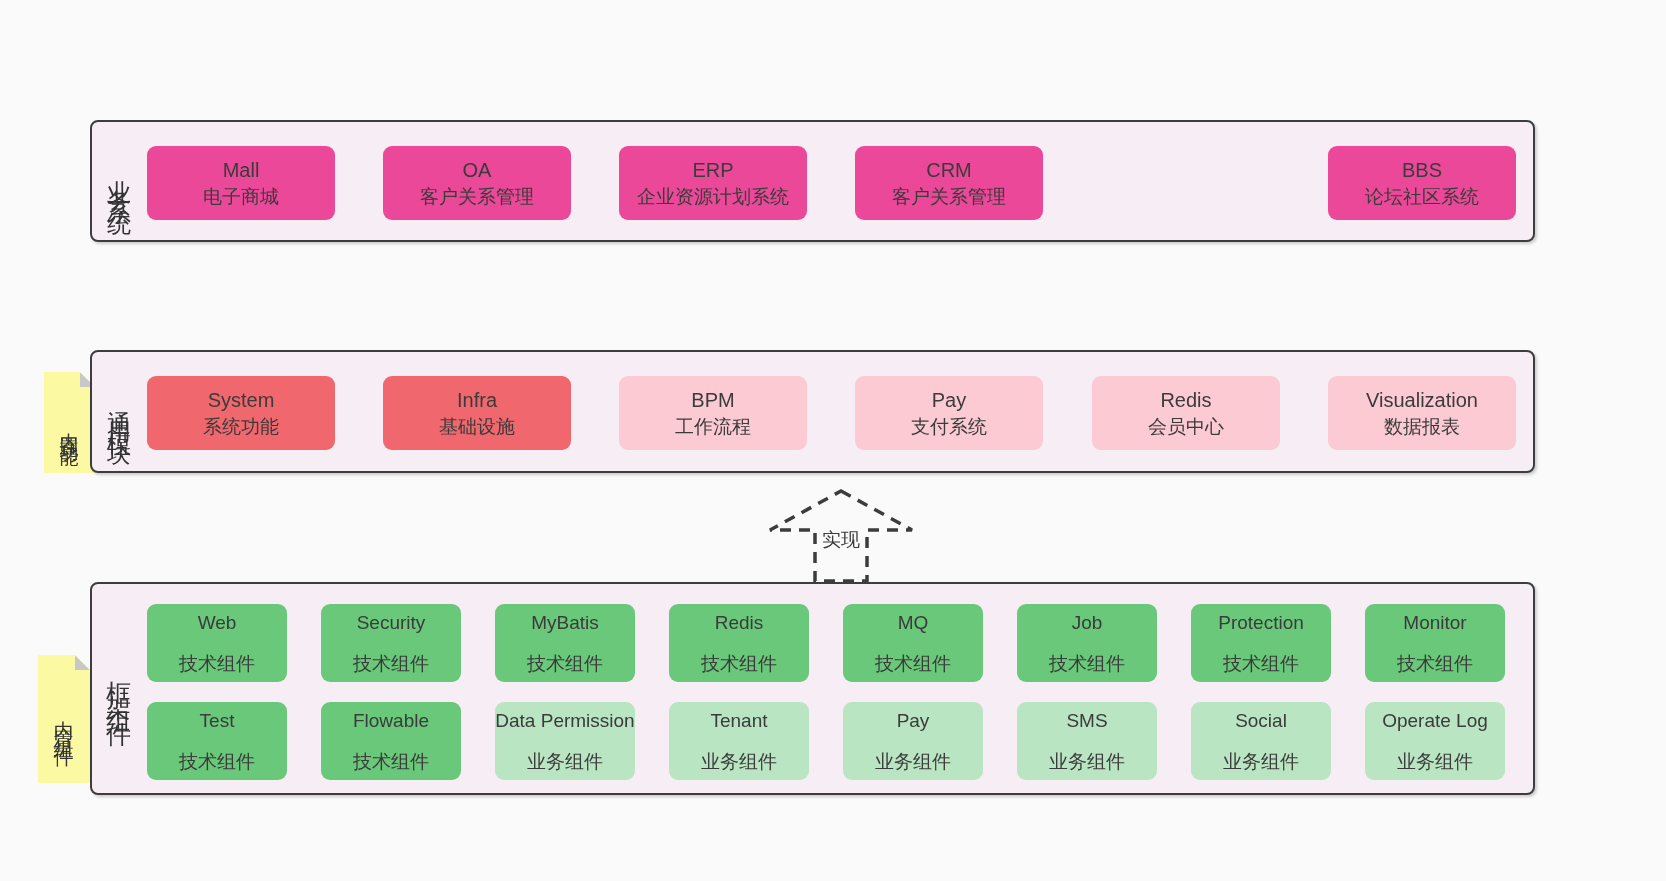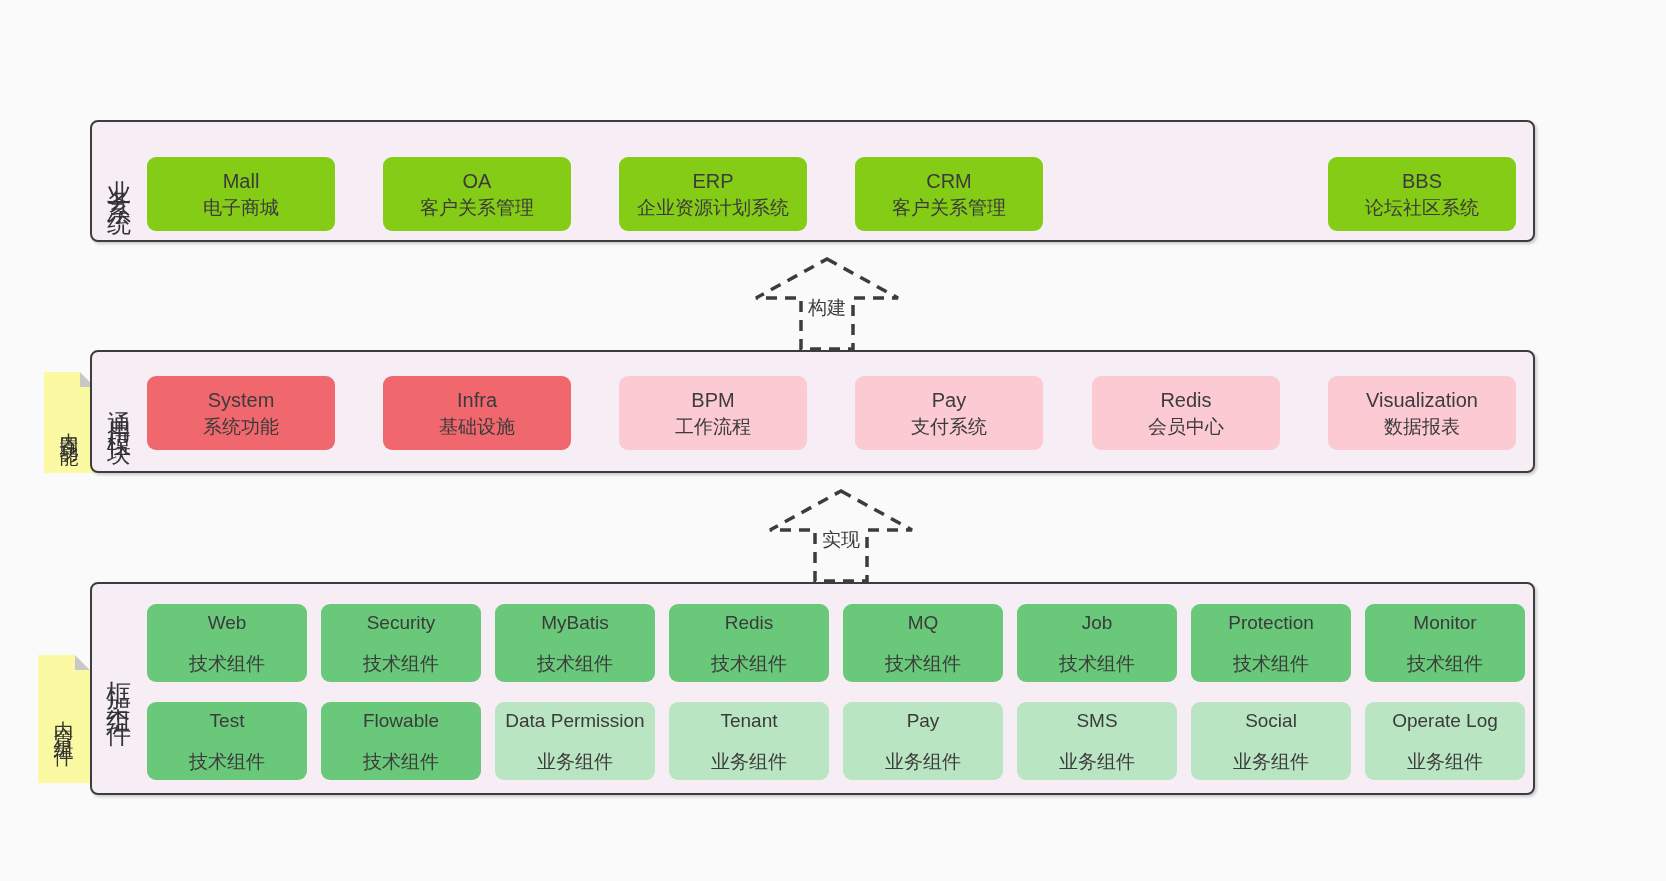--- a/index.html
+++ b/index.html
@@ -41,24 +41,24 @@
     display:flex;
     flex-direction:column;
     align-items:center;
     justify-content:center;
     text-align:center;
     color:#3b3b3b;
   }
   .box .t{font-size:20px;line-height:27px;}
   .box .s{font-size:19px;line-height:26px;text-align:right;}
   .box-wide{width:188px;height:74px;top:24px;}
-  .box-sm{width:160px;height:78px;gap:16px;}
+  .box-sm{width:140px;height:78px;gap:16px;}
   .box-sm .t{font-size:19px;line-height:25px;}
   .box-sm .s{font-size:19px;line-height:25px;}
-  .blue{background:#84cc16;margin-top:11px;}
+  .blue{background:#ec4899;}
   .red{background:#f0676d;}
   .pink{background:#fbcad3;}
   .green{background:#69c879;}
   .lightgreen{background:#b9e5c2;}
   .row1{top:20px;}
   .row2{top:118px;}
   
   .arrow{position:absolute;width:150px;height:96px;}
   .arrow svg{position:absolute;left:0;top:0;}
   .arrow-label{
@@ -121,26 +121,20 @@
     <div class="box blue box-wide" style="left:763px">
       <div class="t">CRM</div>
       <div class="s">客户关系管理</div>
     </div>
     <div class="box blue box-wide" style="left:1236px">
       <div class="t">BBS</div>
       <div class="s">论坛社区系统</div>
     </div>
   </section>
 
-  <div class="arrow" style="left:752px;top:256px;">
-    <svg width="150" height="96" viewBox="0 0 150 96">
-      <polygon points="75,3 146,42 101,42 101,93 49,93 49,42 4,42" fill="#fafafa" stroke="#3c3c3c" stroke-width="3.5" stroke-dasharray="11 8"></polygon>
-    </svg>
-    <span class="arrow-label">构建</span>
-  </div>
 
   <div class="sticky" style="left:44px;top:372px;width:51px;height:101px;">
     <div class="sticky-fold"></div>
     <div class="sticky-text">内置功能</div>
   </div>
 
   <section class="panel" style="left:90px;top:350px;width:1445px;height:123px;">
     <div class="v-label">通用模块</div>
     <div class="box red box-wide" style="left:55px">
       <div class="t">System</div>

